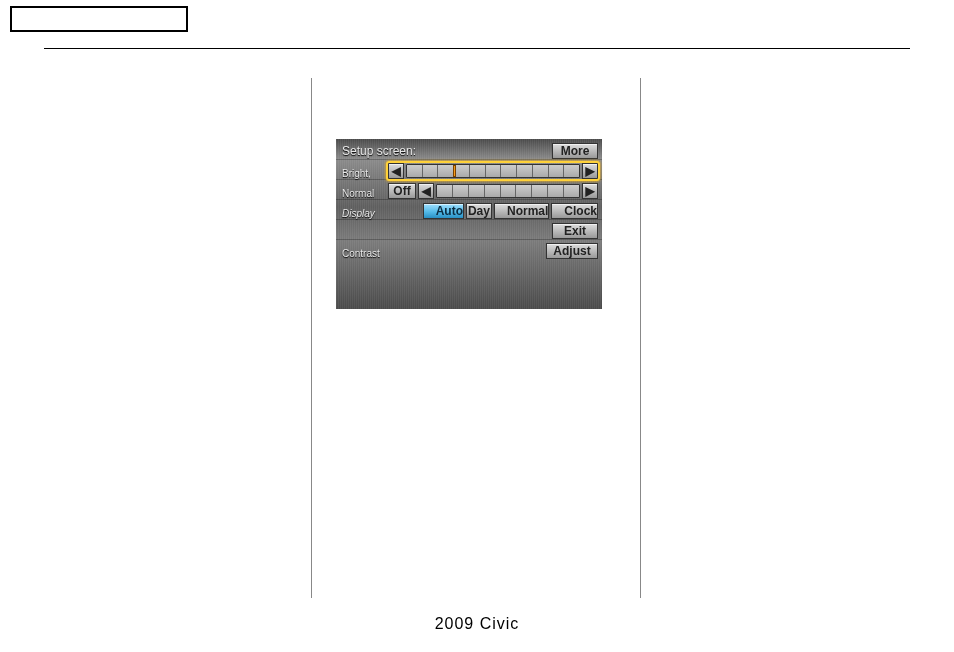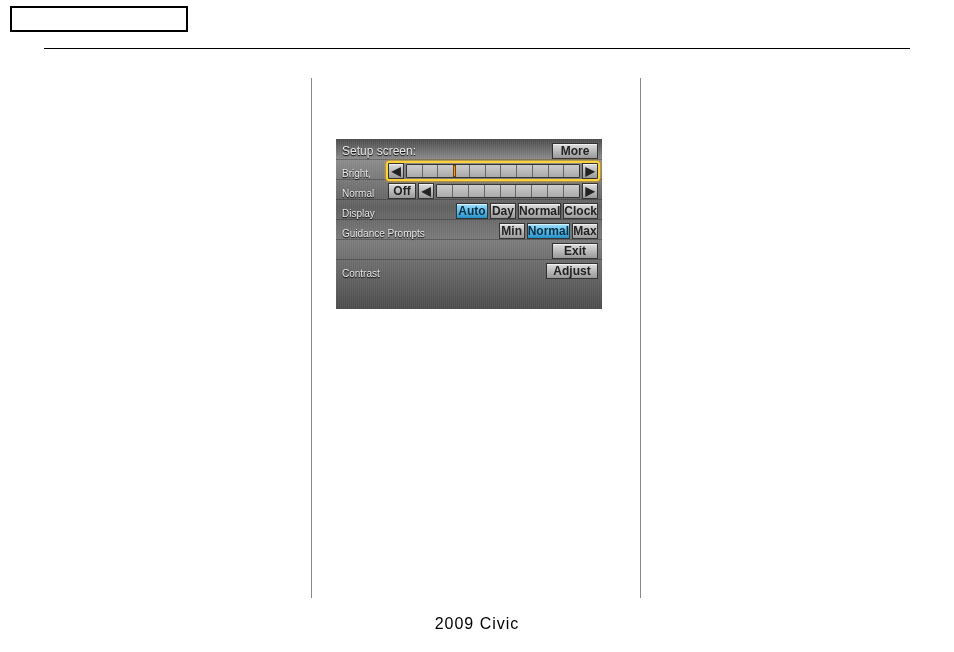--- a/index.html
+++ b/index.html
@@ -30,21 +30,21 @@
   .row .lbl { width:98px; color:#e8e8e8; font-size:10px; text-shadow:0 1px 1px #000; }
   .slider-wrap { flex:1; display:flex; align-items:center; gap:2px; }
   .arrow { width:16px; height:16px; }
   .slider { flex:1; height:14px; background:linear-gradient(180deg,#ccc 0%,#aaa 100%); border:1px solid #333; border-radius:1px; position:relative; }
   .ticks { position:absolute; inset:0; display:flex; }
   .ticks span { flex:1; border-right:1px solid #666; }
   .ticks span:last-child { border-right:none; }
   .slider .mark { position:absolute; top:0; bottom:0; width:3px; background:#f59a1a; border:1px solid #7a4200; }
   .hl-frame { position:absolute; border:2px solid #ffd23a; border-radius:3px; box-shadow:0 0 3px #ffb300; pointer-events:none; }
   .small { min-width:26px; }
-  .med { min-width:32px; }
+  .med { min-width:32px;padding-left:12px; }
   .lg { min-width:40px; }
   .off { min-width:28px; }
   .right-area { margin-left:auto; display:flex; gap:2px; }
 </style>
 </head>
 <body>
 
 <div class="top-box"></div>
 <div class="hr"></div>
 <div class="col-left-line"></div>
@@ -97,37 +97,29 @@
             <span></span>
             <span></span>
             <span></span>
           </div>
       </div>
       <span class="btn arrow">▶</span>
     </div>
   </div>
 
   <div class="row">
-    <span class="lbl" style="width:88px;">Display</span>
+    <span class="lbl" style="width:88px;font-style:italic;">Display</span>
     <div class="right-area">
       <span class="btn blue med">Auto</span>
       <span class="btn small">Day</span>
       <span class="btn med">Normal</span>
       <span class="btn med">Clock</span>
     </div>
   </div>
 
-  <div class="row">
-    <span class="lbl" style="width:108px;">Guidance Prompts</span>
-    <div class="right-area">
-      <span class="btn small">Min</span>
-      <span class="btn blue lg">Normal</span>
-      <span class="btn small">Max</span>
-    </div>
-  </div>
 
   <div class="row" style="justify-content:flex-end; border-top:1px solid rgba(0,0,0,0.25);">
     <span class="btn exit">Exit</span>
   </div>
 
   <div class="row">
     <span class="lbl">Contrast</span>
     <div class="right-area">
       <span class="btn adj">Adjust</span>
     </div>

